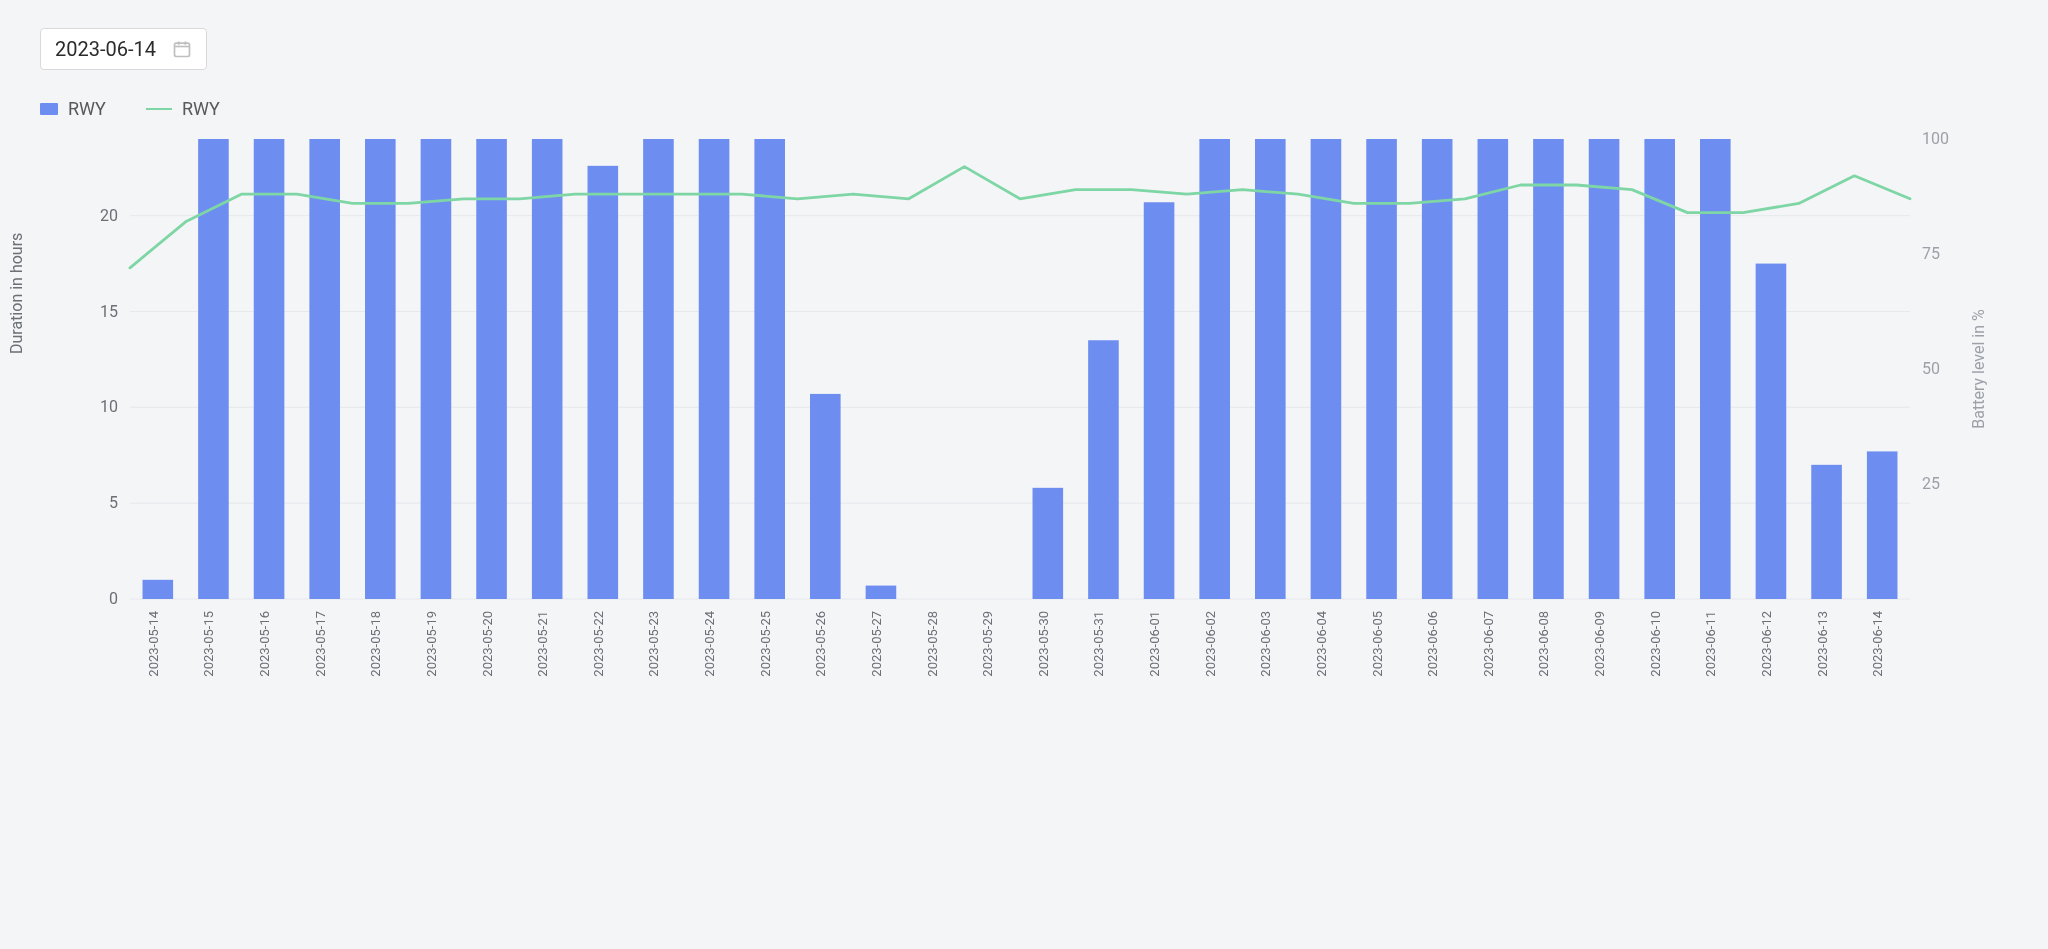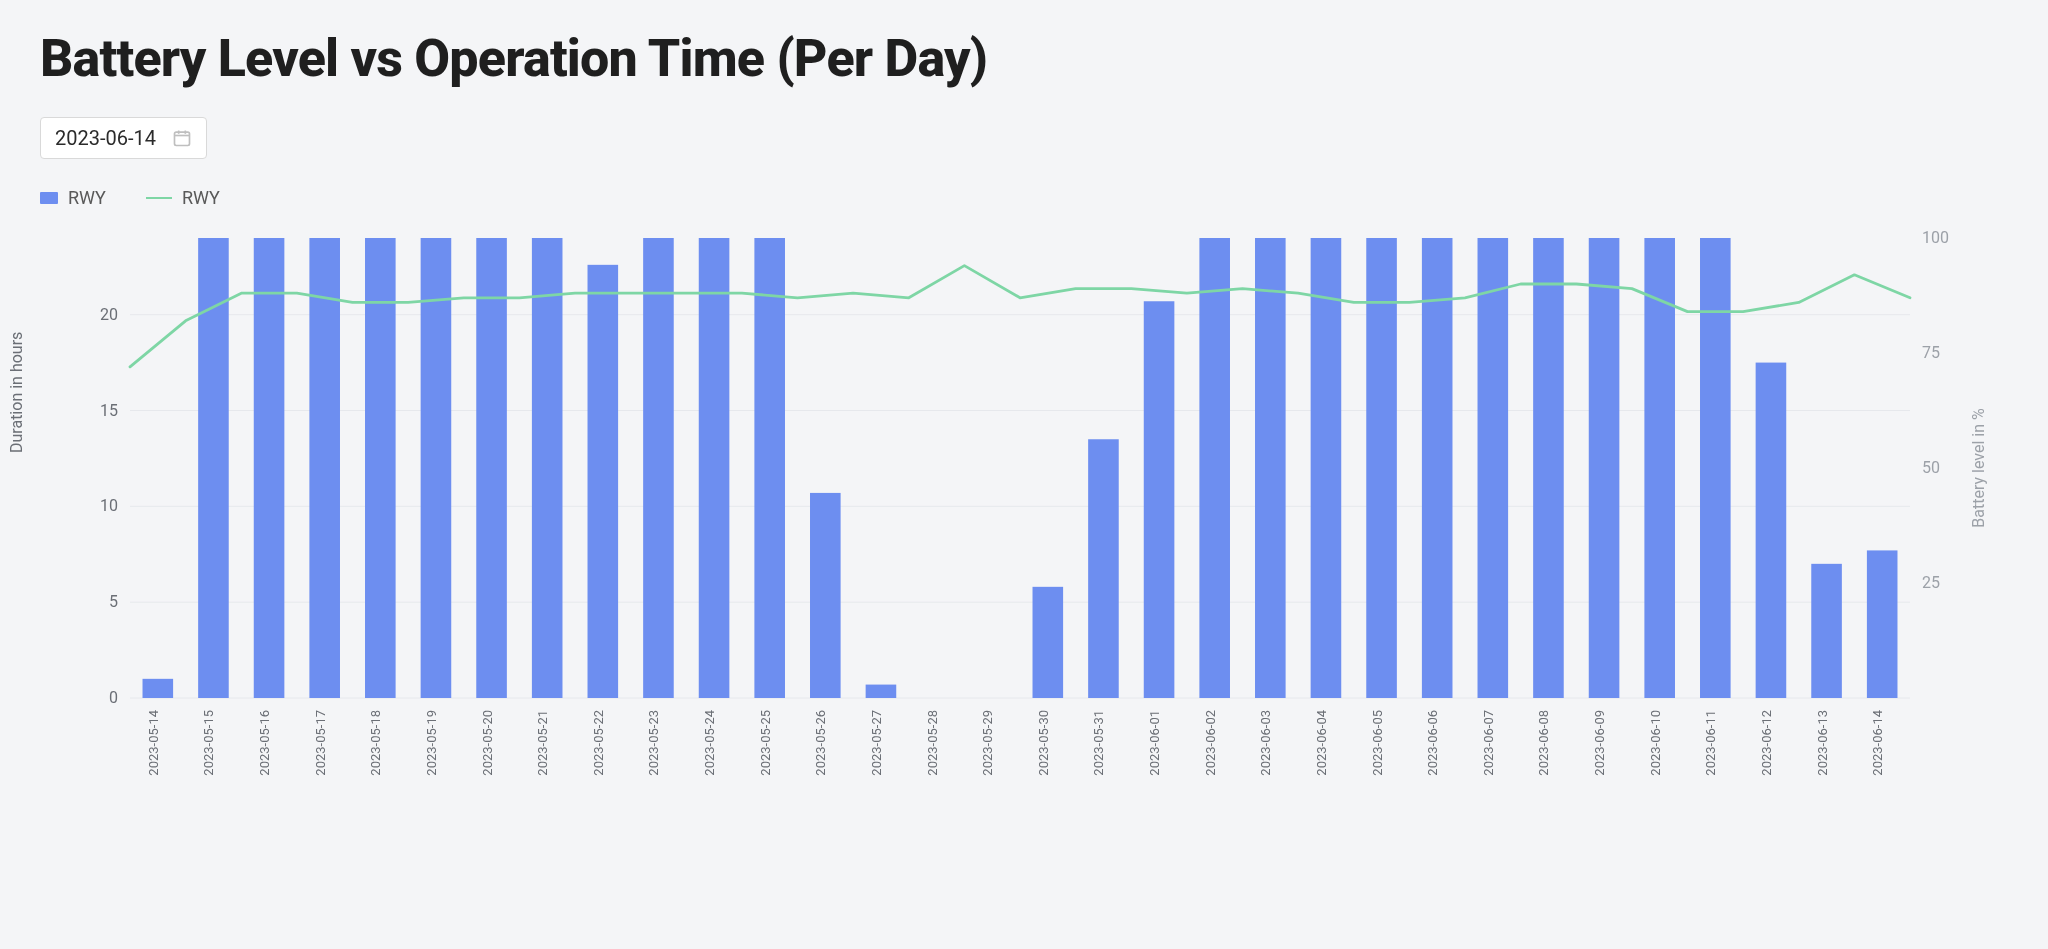--- a/index.html
+++ b/index.html
@@ -36,21 +36,21 @@
   .date-picker .cal-icon {
     margin-left: 16px;
     display: inline-flex;
   }
   .legend {
     display: flex;
     align-items: center;
     gap: 40px;
     font-size: 18px;
     color: #595959;
-    margin-bottom: 20px;
+    margin-bottom: 10px;
   }
   .legend-item { display: flex; align-items: center; gap: 10px; }
   .swatch-bar {
     width: 18px; height: 12px; background: #6d8ef0; border-radius: 1px;
   }
   .swatch-line {
     width: 26px; height: 0; border-top: 2.5px solid #7ed6a5;
   }
   .chart-wrap {
     position: relative;
@@ -68,21 +68,20 @@
   .tick-left { font-size: 16px; fill: #6b6f76; text-anchor: end; }
   .tick-right { font-size: 16px; fill: #9ca1a8; text-anchor: start; }
   .tick-x { font-size: 13px; fill: #6b6f76; text-anchor: end; }
   .bar { fill: #6d8ef0; }
   .line { fill: none; stroke: #7ed6a5; stroke-width: 2.8; stroke-linejoin: round; stroke-linecap: round; }
 </style>
 </head>
 <body>
 
 <div class="container">
-  <h1 class="title">Battery Level vs Operation Time (Per Day)</h1>
 
   <div class="date-picker">
     <span>2023-06-14</span>
     <span class="cal-icon">
       <svg width="20" height="20" viewBox="0 0 24 24" fill="none" stroke="#bfbfbf" stroke-width="2">
         <rect x="3" y="5" width="18" height="16" rx="2"></rect>
         <line x1="3" y1="9" x2="21" y2="9"></line>
         <line x1="8" y1="3" x2="8" y2="7"></line>
         <line x1="16" y1="3" x2="16" y2="7"></line>
       </svg>

